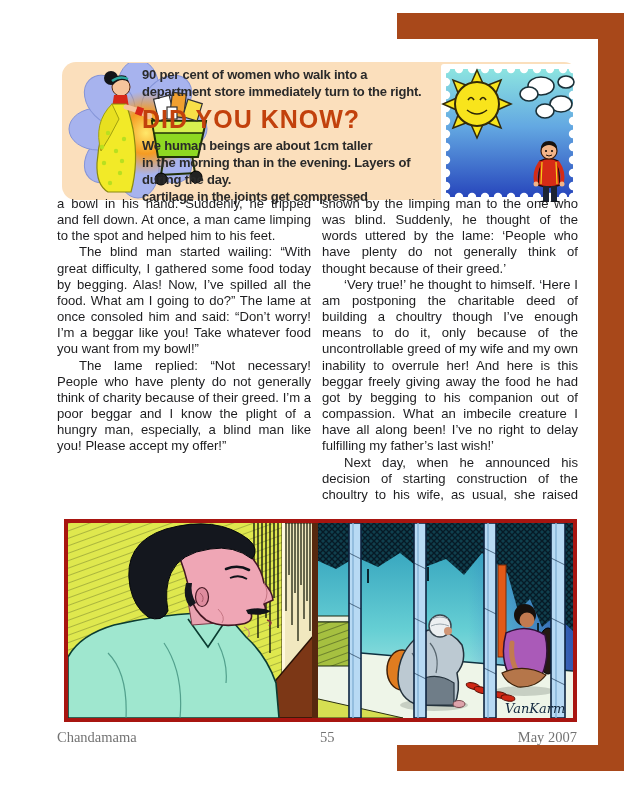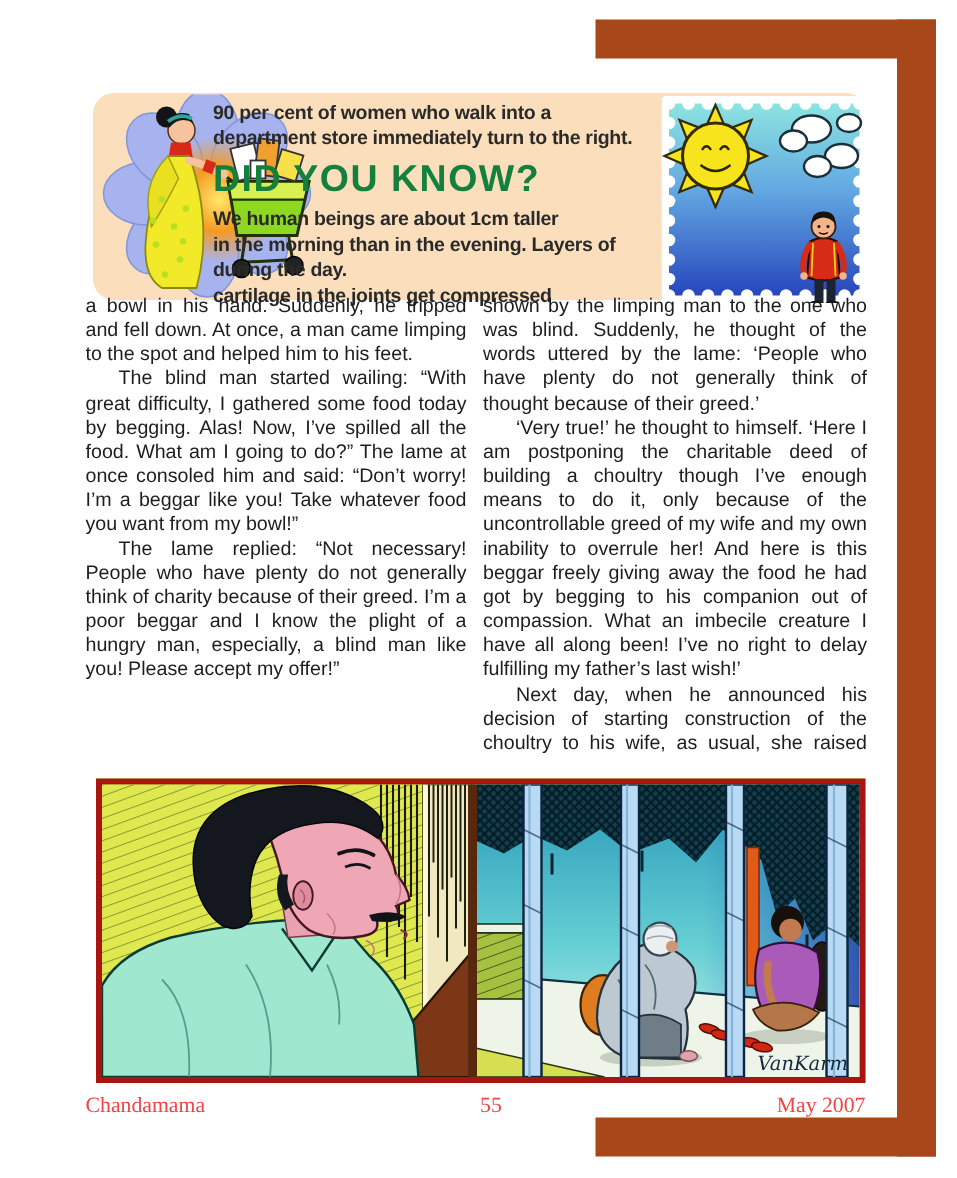--- a/index.html
+++ b/index.html
@@ -16,42 +16,42 @@
     position:absolute;left:62px;top:62px;width:516px;height:138px;
     background:#fbdfbc;border-radius:14px;
   }
   #dyk-flower{position:absolute;left:64px;top:63px;width:152px;height:136px;}
   #dyk-stamp{position:absolute;left:441px;top:64px;width:137px;height:138px;}
   #dyk-text{
     position:absolute;left:142px;top:66px;width:352px;text-align:left;
     color:#2a2a2a;font-size:13px;line-height:17px;letter-spacing:-0.2px;font-weight:bold;
   }
   #dyk-heading{
-    color:#15803d;font-size:25px;line-height:34px;font-weight:bold;
+    color:#c2410c;font-size:25px;line-height:34px;font-weight:bold;
     letter-spacing:1px;margin:2px 0 1px 0;
   }
   .story-col{
     position:absolute;top:196px;width:254px;height:308px;overflow:hidden;
     font-size:13.1px;line-height:16.15px;color:#1d1d1f;text-align:justify;
   }
   #col-left{left:57px;}
   #col-right{left:322px;width:256px;}
   .story-col p{margin:0;text-indent:22px;}
   .story-col p:first-child{text-indent:0;}
 
   #comic{
     position:absolute;left:64px;top:519px;width:513px;height:203px;
     border:4px solid #a81510;box-sizing:border-box;background:#bef264;
   }
   #comic svg{display:block;width:505px;height:195px;}
 
   #footer{
     position:absolute;left:57px;top:729px;width:520px;
     display:flex;justify-content:space-between;align-items:flex-end;
-    font-family:"Liberation Serif", serif;font-size:14.5px;color:#ef4444;
+    font-family:"Liberation Serif", serif;font-size:14.5px;color:#737373;
   }
 </style>
 </head>
 <body>
 
 <div class="ornament" id="orn-top"></div>
 <div class="ornament" id="orn-right"></div>
 <div class="ornament" id="orn-bottom"></div>
 
 <div id="dyk-box"></div>

